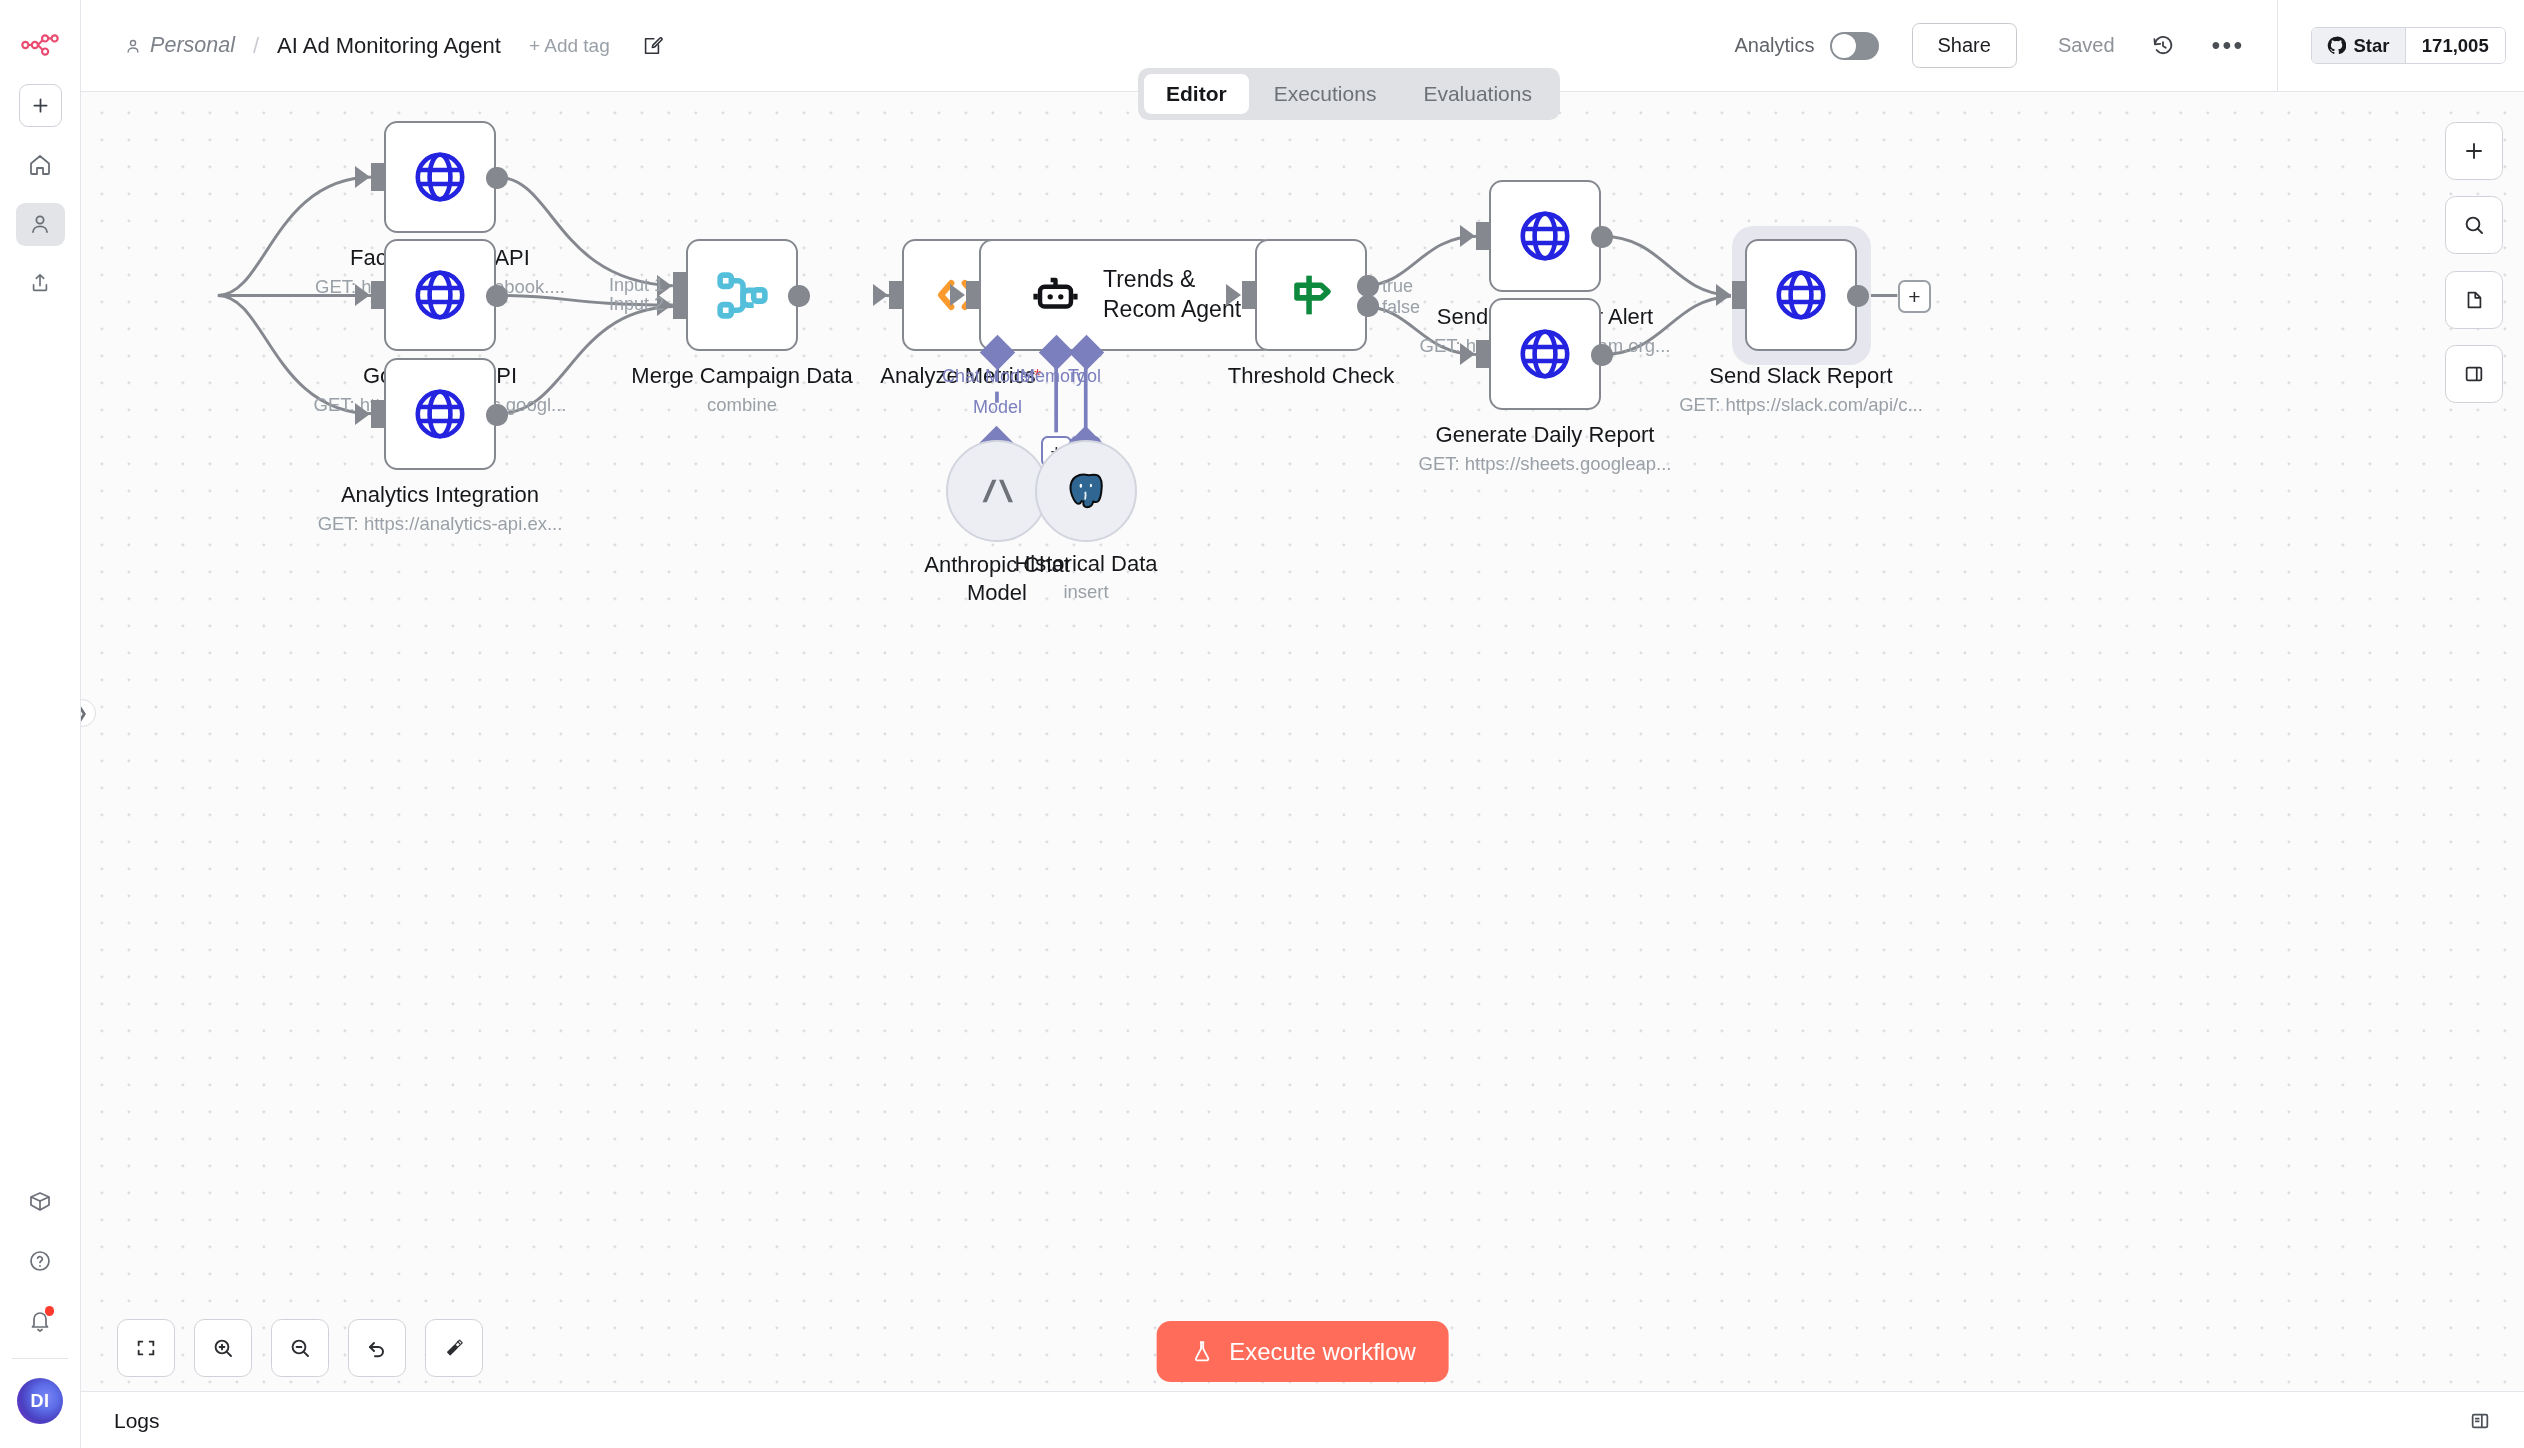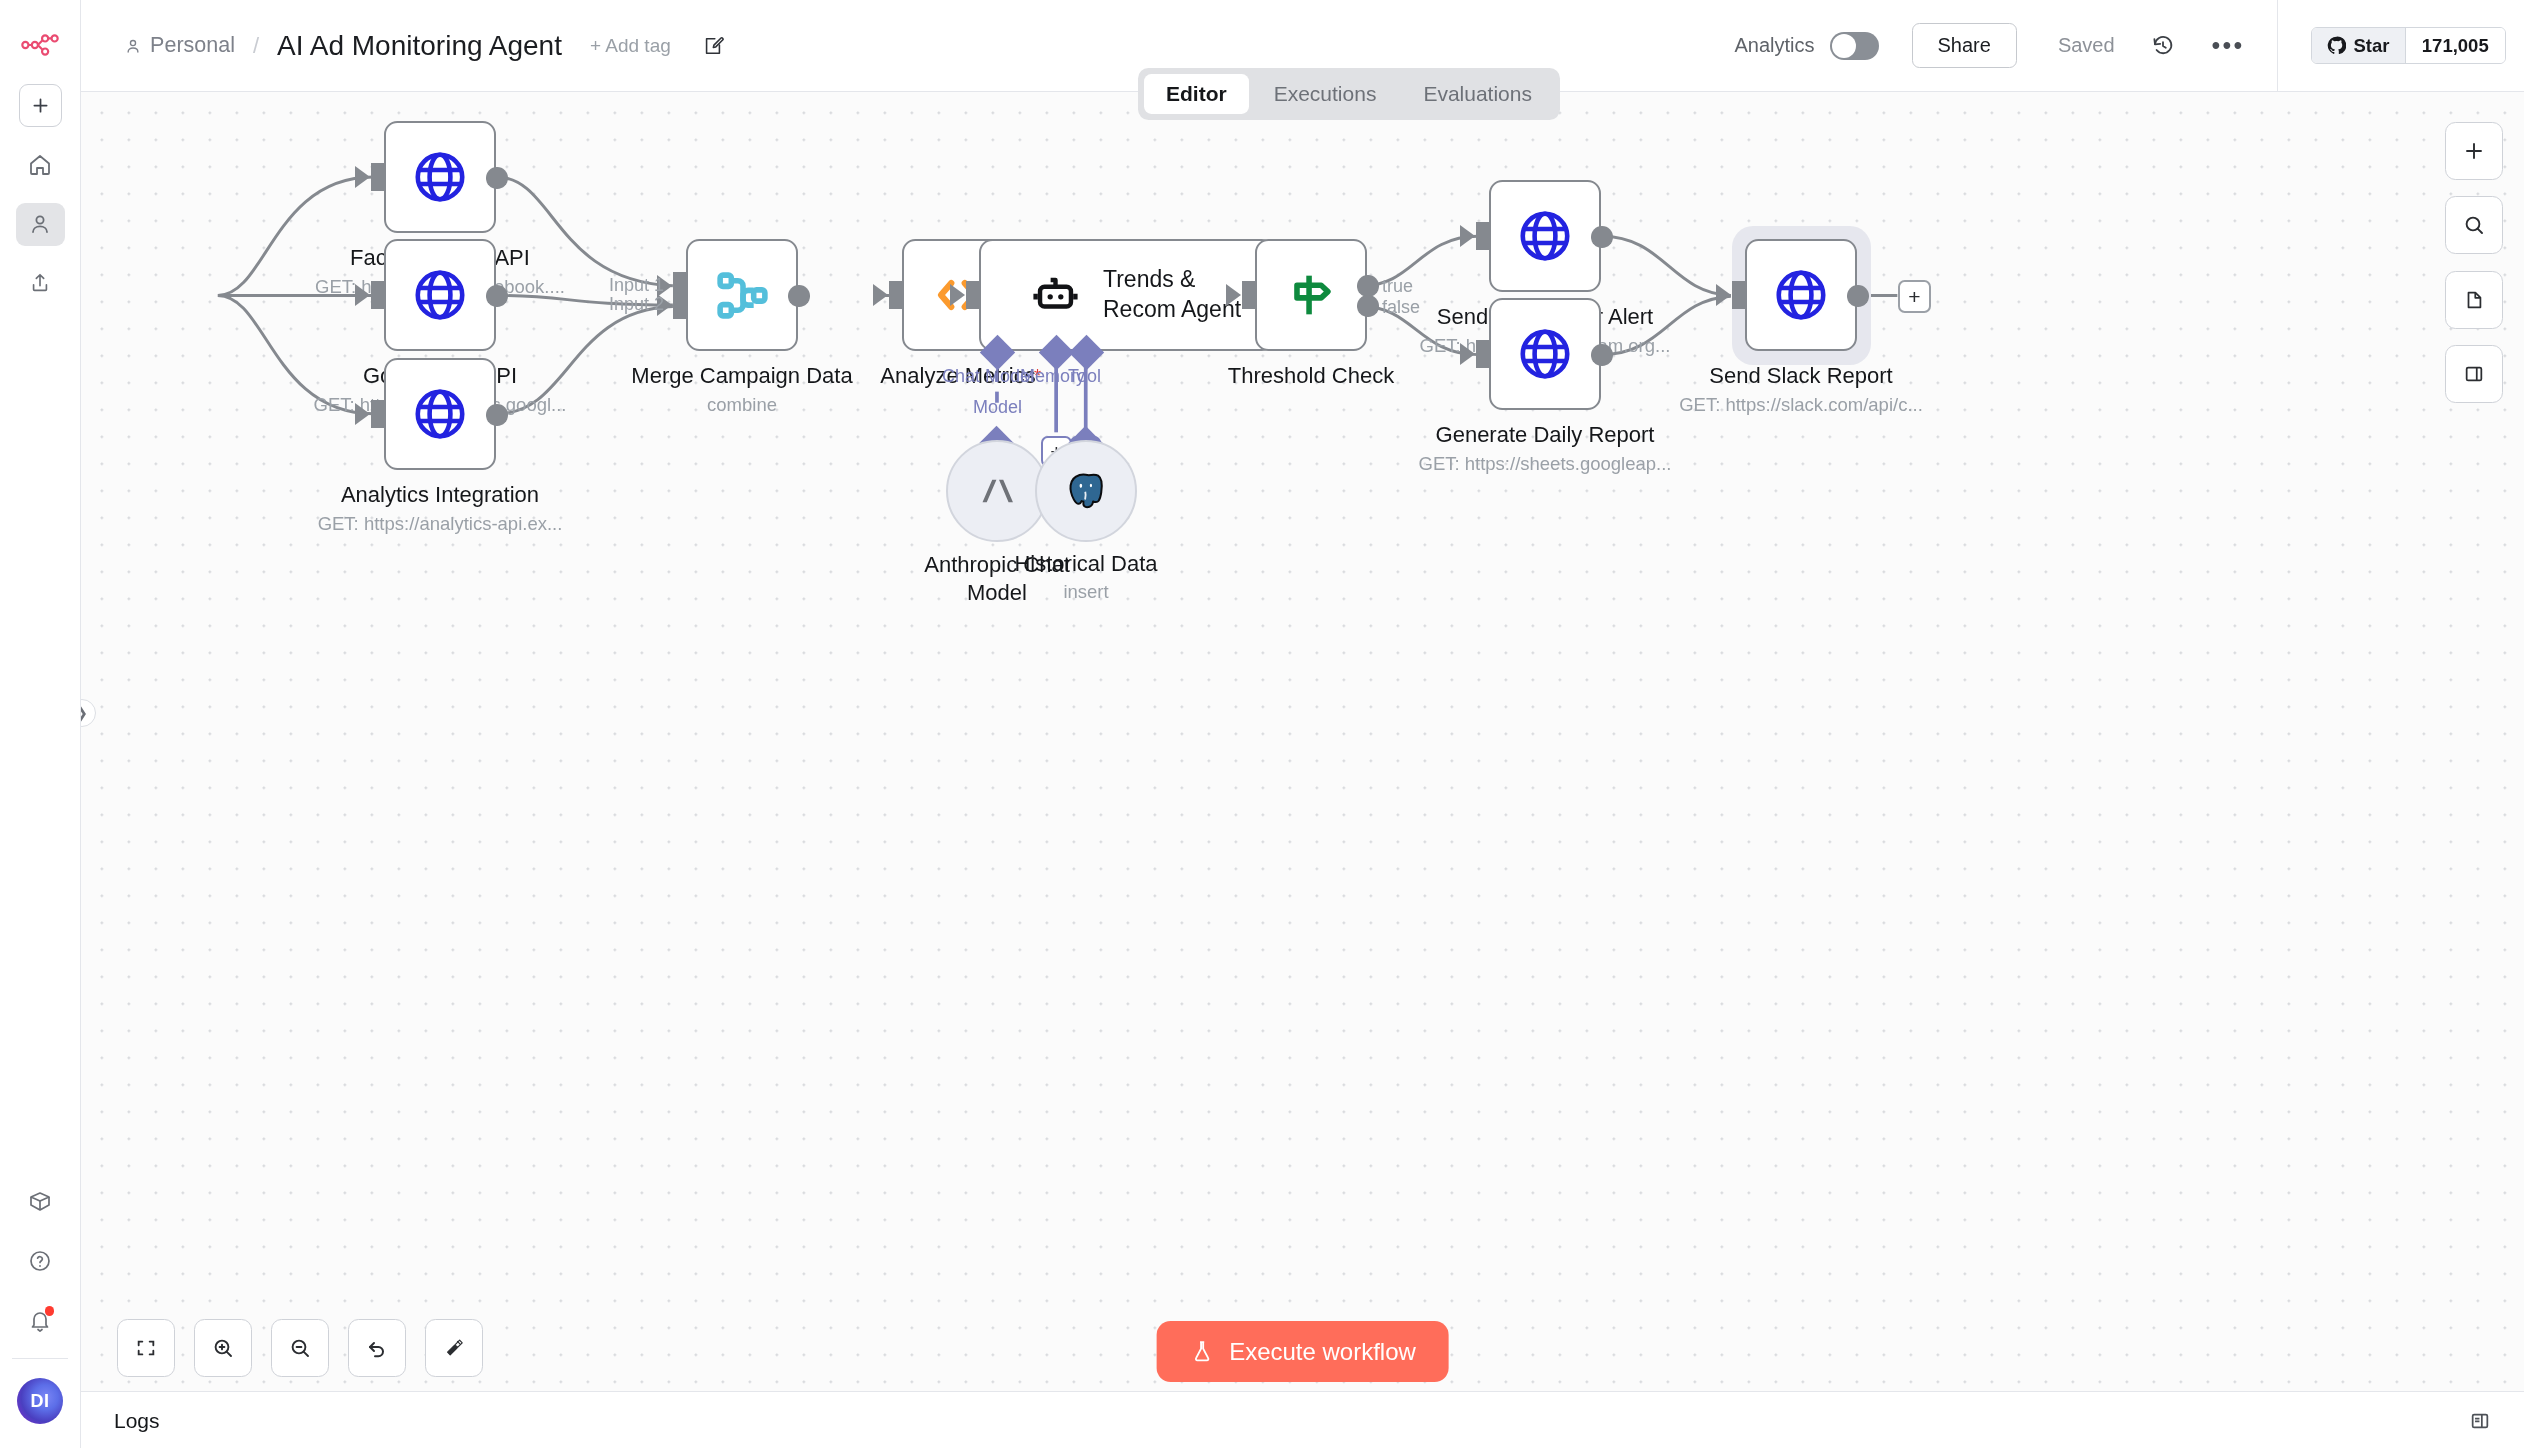--- a/index.html
+++ b/index.html
@@ -41,23 +41,23 @@
   .bell-wrap { position: relative; }
   .bell-dot { position:absolute; right: 10.4px; top: 7.4px; width: 9.6px; height: 9.6px; border-radius: 50%; background: #ff3b30; }
 
   
   #header {
     position: absolute; left: 81px; top: 0; width: 2443px; height: 92px;
     background: #fff; border-bottom: 0.7px solid #e4e6eb;
     display: flex; align-items: center; z-index: 30;
   }
   .hdr-left { display: flex; align-items: center; padding-left: 43px; gap: 0; }
-  .crumb-personal { display:flex; align-items:center; gap: 8.1px; color:#7d818a; font-size: 21.5px; }
+  .crumb-personal { display:flex; align-items:center; gap: 8.1px; color:#7d818a; font-size: 21.5px; font-style: italic; }
   .crumb-sep { color: #c9ccd2; font-size: 22px; margin: 0 18px; }
-  .crumb-title { color:#1b1d21; font-size: 28px; }
+  .crumb-title { color:#1b1d21; font-size: 22px; }
   .add-tag { color:#9aa0a7; font-size: 19px; margin-left: 28px; }
   .hdr-pencil { margin-left: 31px; color:#2f3238; display:flex; align-items:center; }
   .hdr-right { margin-left: auto; display: flex; align-items: center; padding-right: 0; }
   .inactive-lbl { color:#5f6369; font-size: 20px; margin-right: 15px; }
   .toggle {
     width: 49px; height: 28px; border-radius: 14px; background: #8a8f96;
     position: relative; margin-right: 33px;
   }
   .toggle .knob { position:absolute; left: 2.2px; top: 2.2px; width: 24px; height: 24px; border-radius: 50%; background:#fff; }
   .btn-share {

